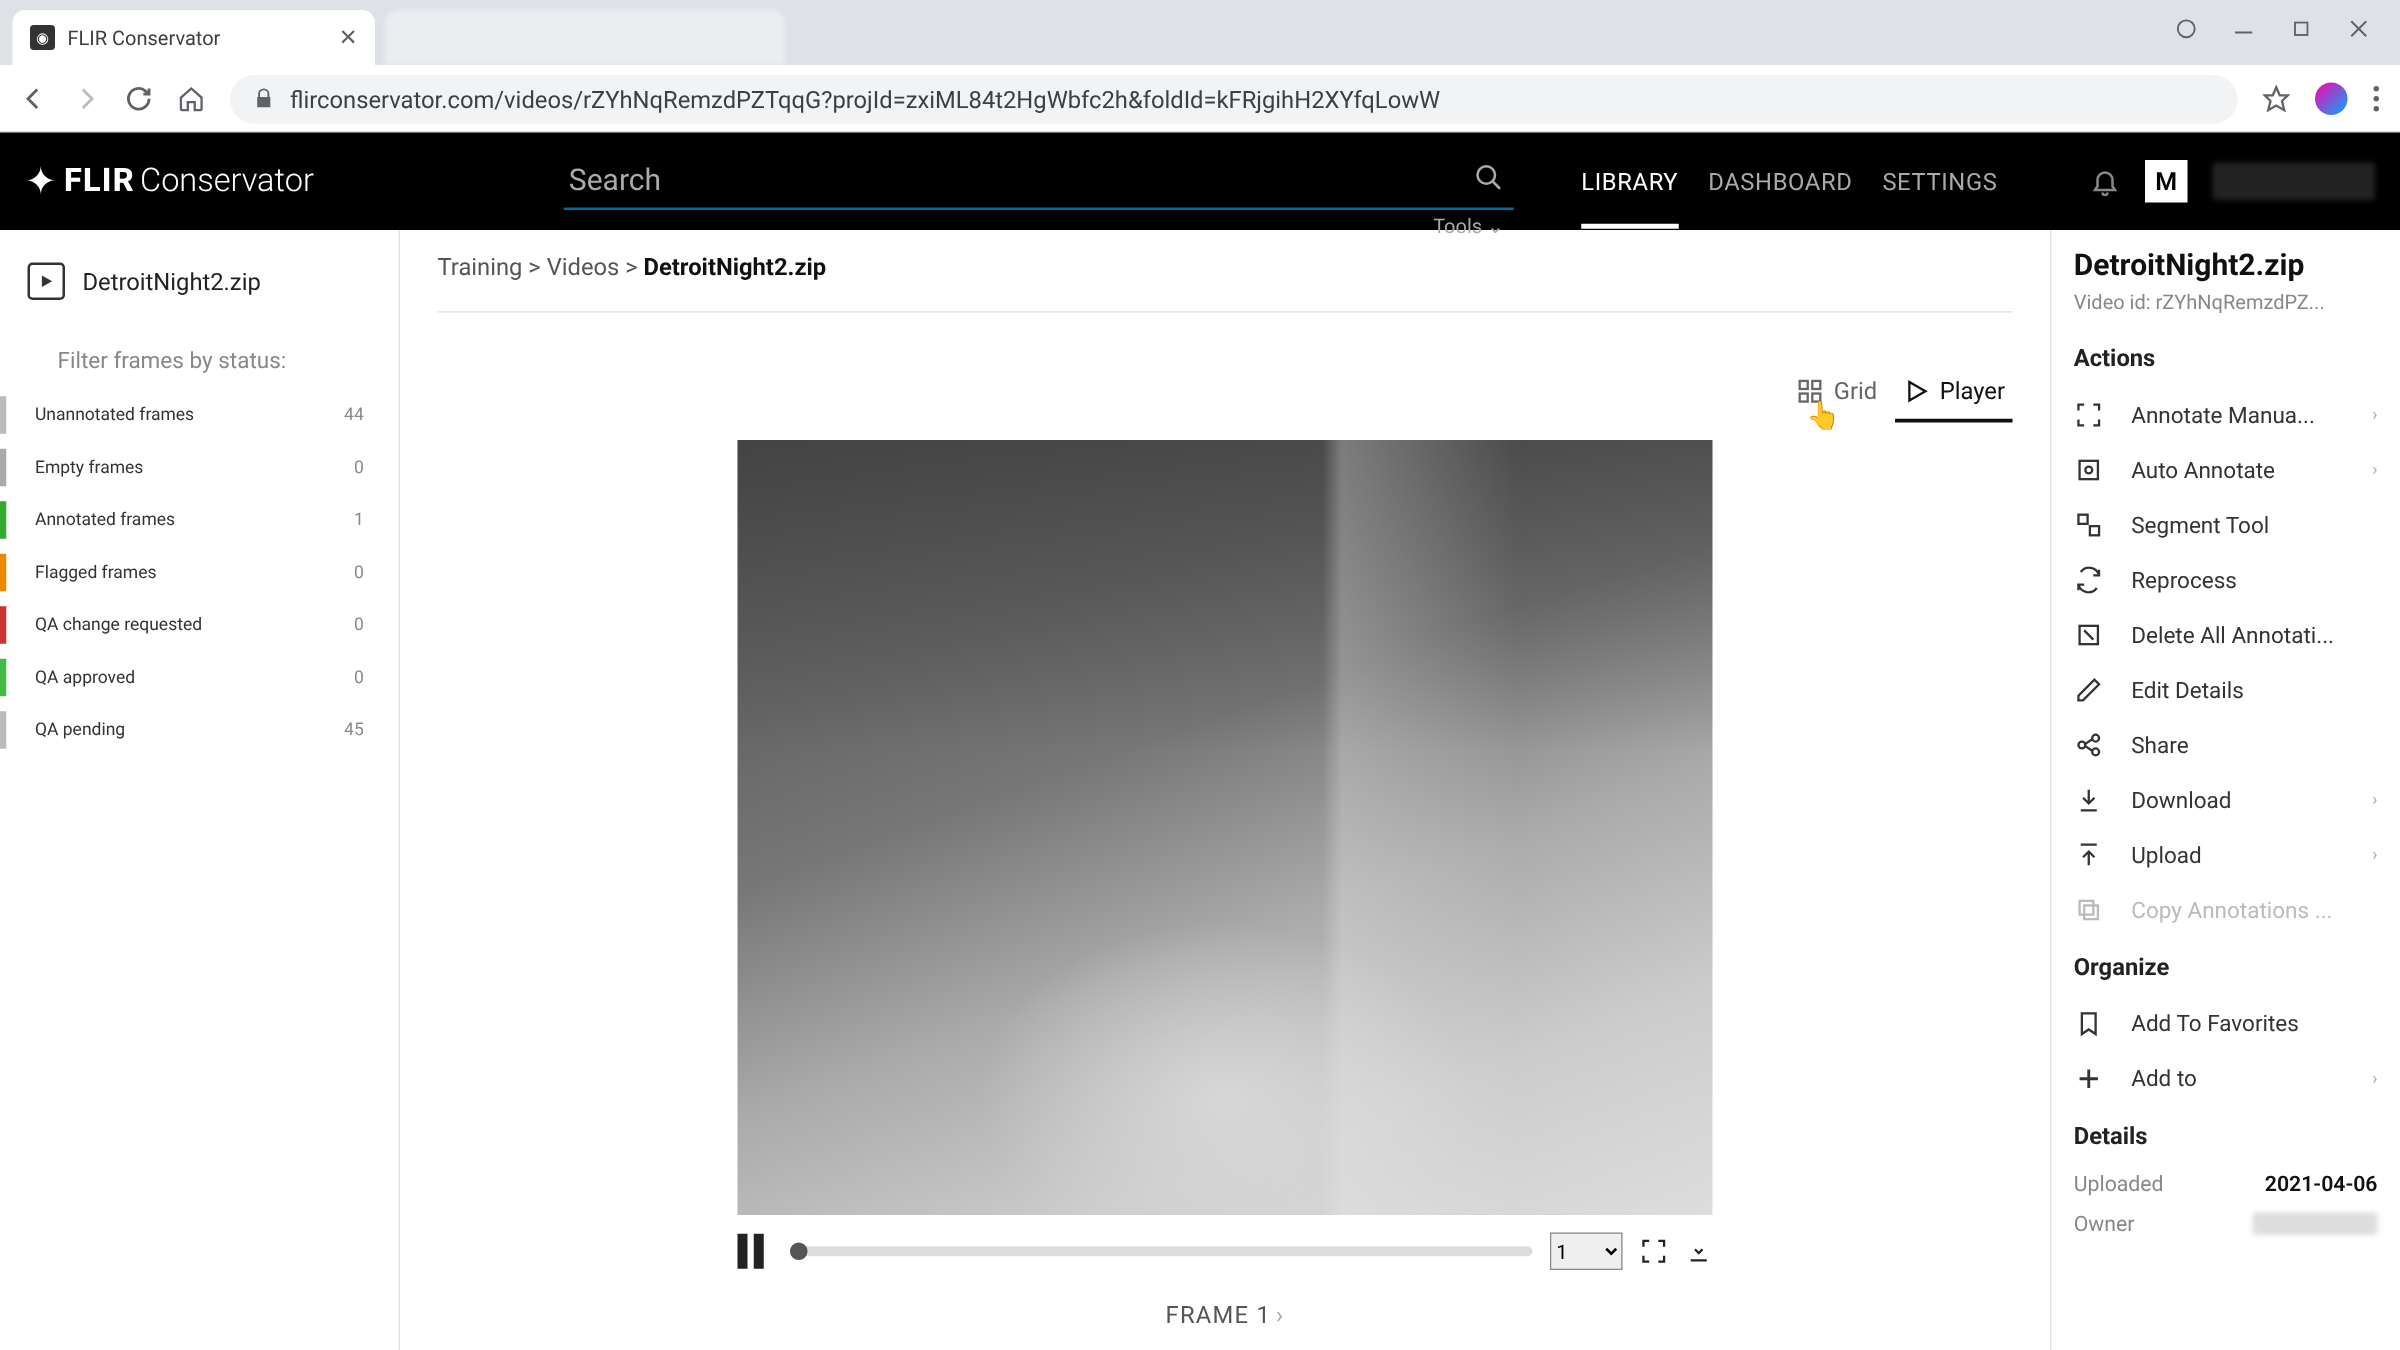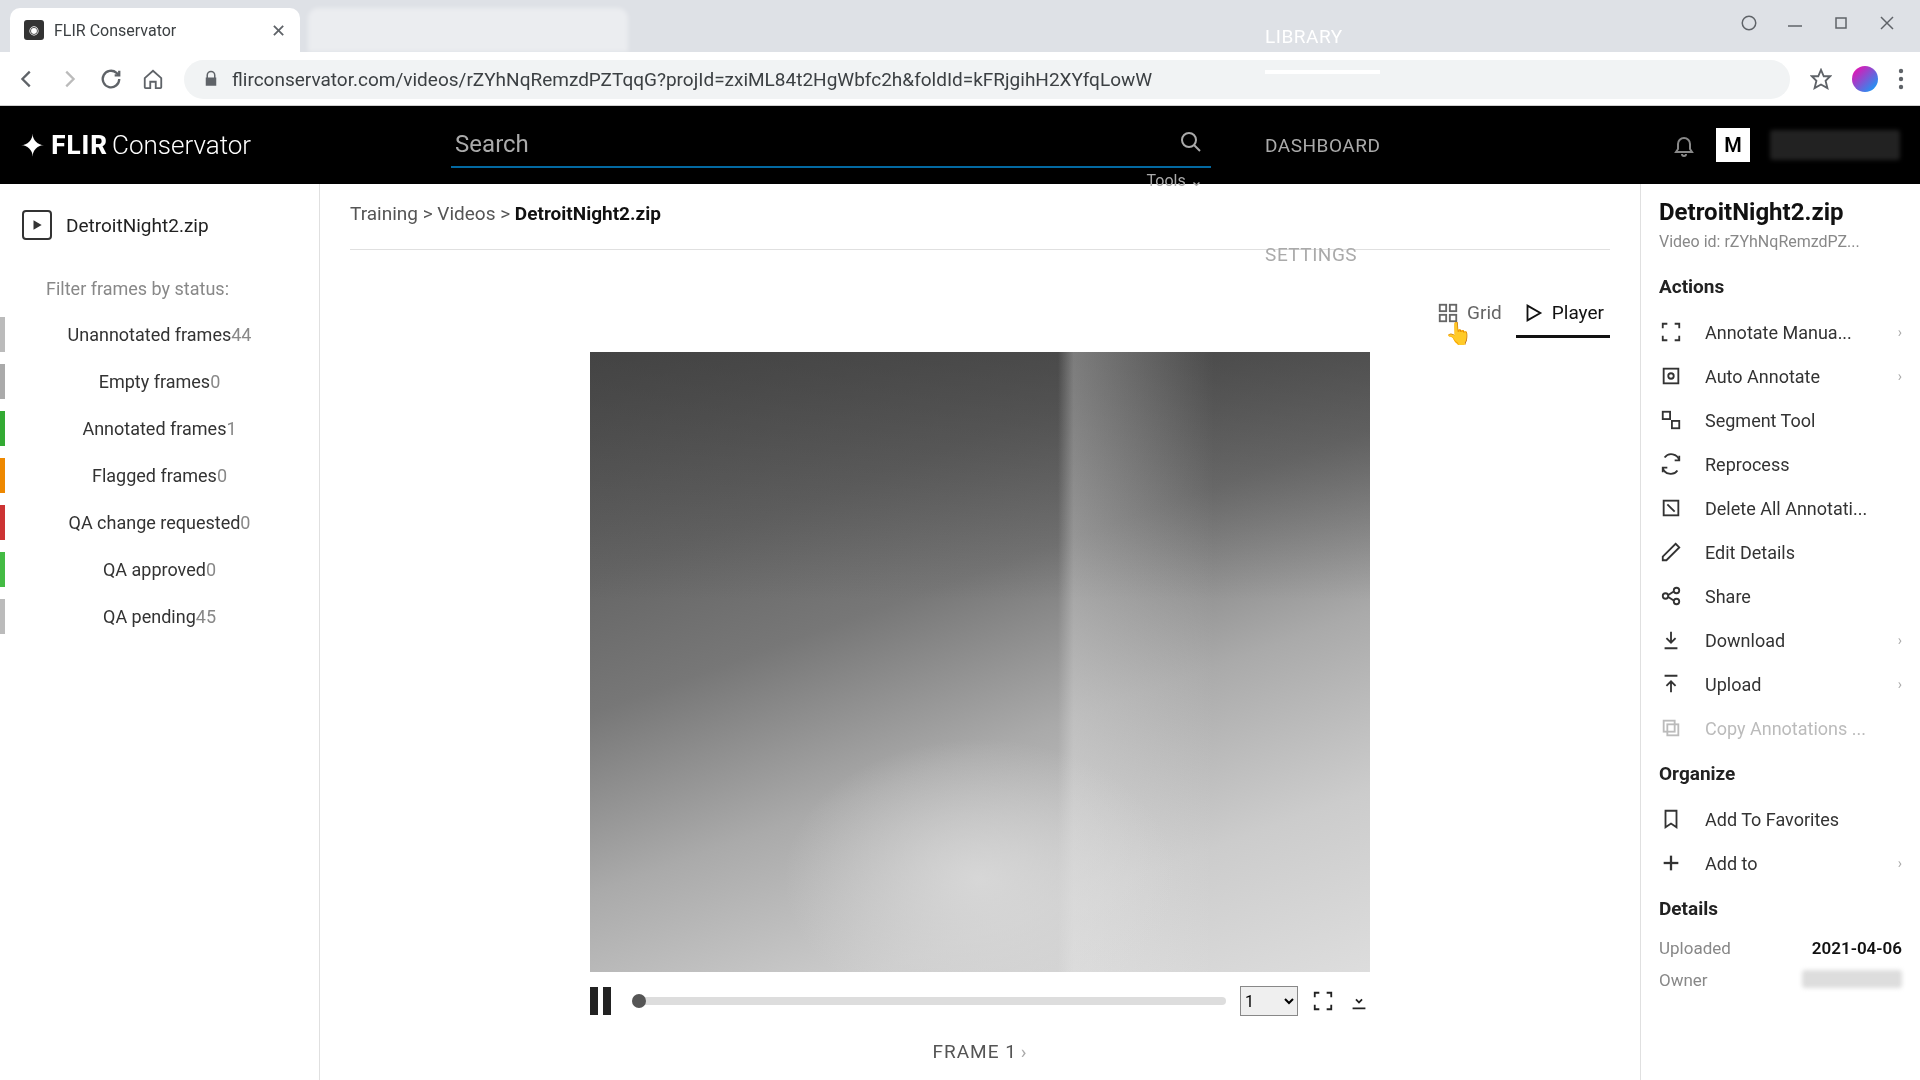--- a/index.html
+++ b/index.html
@@ -26,38 +26,38 @@
 
 
 .app-header { height: 78px; background: #000; display: flex; align-items: center; padding: 0 20px; position: relative; }
 .logo { color: #fff; font-size: 26px; font-weight: 300; display: flex; align-items: center; gap: 4px; }
 .logo-bold { font-weight: 800; letter-spacing: 1px; }
 .search-wrap { margin-left: 200px; width: 760px; position: relative; }
 .search-input { width: 100%; background: transparent; border: none; border-bottom: 2px solid #0369a1; color: #fff; font-size: 24px; padding: 8px 40px 8px 4px; outline: none; }
 .search-input::placeholder { color: #aaa; }
 .search-icon { position: absolute; right: 8px; top: 8px; color: #aaa; }
 .tools-link { position: absolute; right: 8px; bottom: -22px; color: #aaa; font-size: 16px; display: flex; align-items: center; gap: 4px; }
-.nav-links { display: flex; gap: 34px; margin-left: 54px; flex-direction: column; }
+.nav-links { display: flex; gap: 24px; margin-left: 54px; }
 .nav-link { color: #aaa; font-size: 19px; text-decoration: none; padding: 26px 0; position: relative; letter-spacing: 0.5px; }
 .nav-link.active { color: #fff; }
 .nav-link.active::after { content:''; position: absolute; left:0; right:0; bottom:0; height:4px; background:#fff; }
 .header-right { margin-left: auto; display: flex; align-items: center; gap: 20px; }
 .bell { color: #888; }
 .user-badge { width: 34px; height: 34px; background: #fff; color: #000; display: flex; align-items: center; justify-content: center; font-size: 20px; font-weight: 600; }
 .user-name-blur { width: 130px; height: 30px; background: #222; border-radius: 3px; filter: blur(2px); }
 
 
 .app-body { display: flex; height: calc(1080px - 106px - 78px); }
 .left-panel { width: 320px; border-right: 1px solid #e0e0e0; padding: 18px 0; }
 .file-row { display: flex; align-items: center; gap: 14px; padding: 8px 22px 20px; }
 .play-badge { width: 30px; height: 30px; border: 2px solid #333; border-radius: 4px; display: flex; align-items: center; justify-content: center; }
 .play-badge svg { width: 14px; height: 14px; }
 .file-name { font-size: 19px; color: #222; }
 .filter-head { font-size: 18px; color: #888; padding: 18px 22px 12px; margin-left: 24px; }
-.filter-item { display: flex; justify-content: center; padding: 13px 28px 13px 28px; font-size: 18px; color: #333; position: relative; cursor: pointer; }
+.filter-item { display: flex; justify-content: space-between; padding: 13px 28px 13px 28px; font-size: 14px; color: #333; position: relative; cursor: pointer; }
 .filter-item .count { color: #888; }
 .filter-item::before { content:''; position:absolute; left:0; top:6px; bottom:6px; width:5px; }
 .fi-gray::before { background:#bbb; }
 .fi-gray2::before { background:#aaa; }
 .fi-green::before { background:#3a3; }
 .fi-orange::before { background:#e80; }
 .fi-green2::before { background:#4b4; }
 .fi-red::before { background:#c33; }
 
 .center-panel { flex: 1; padding: 14px 30px; overflow: auto; }

